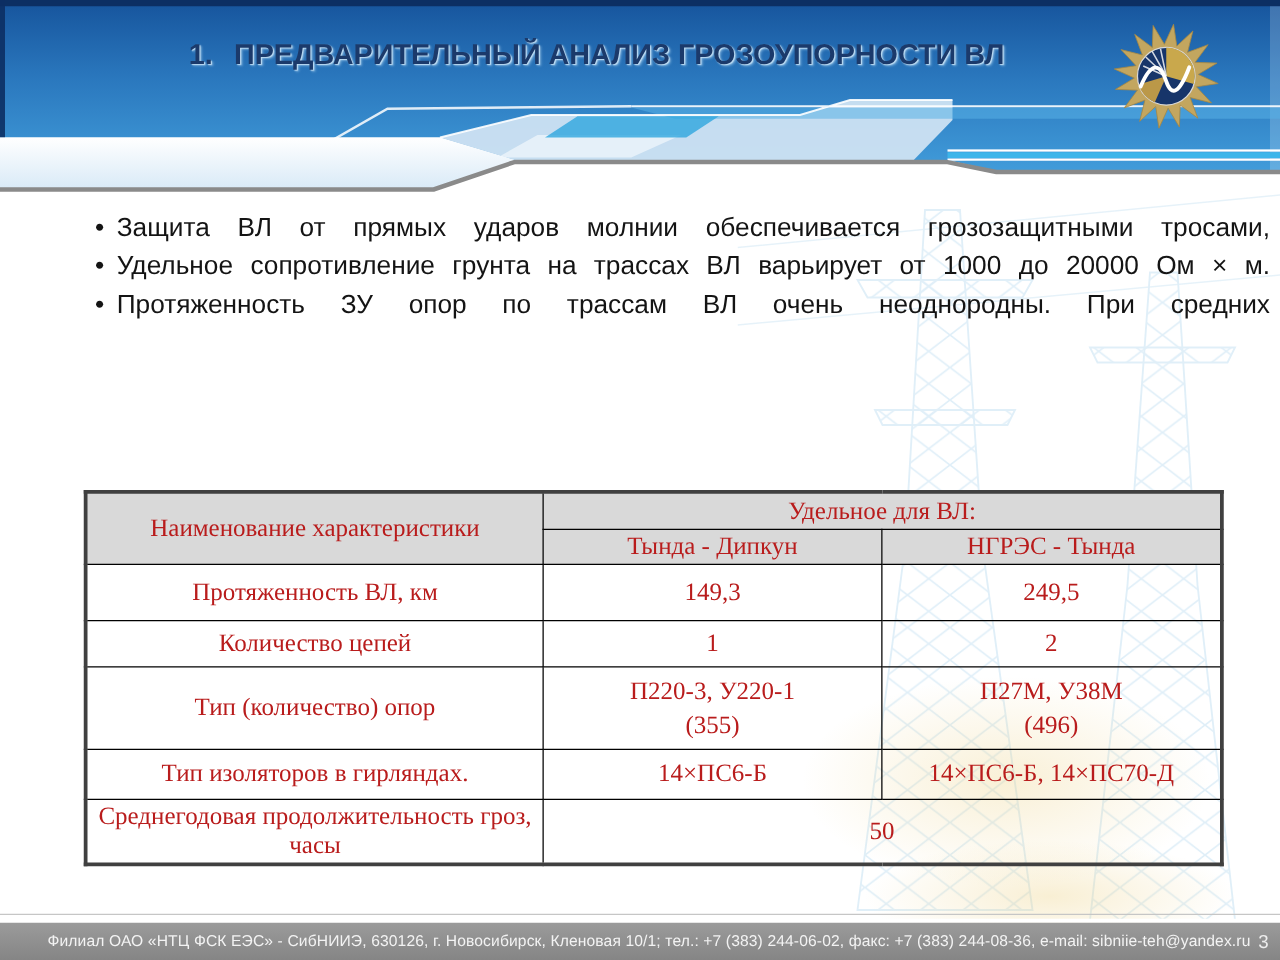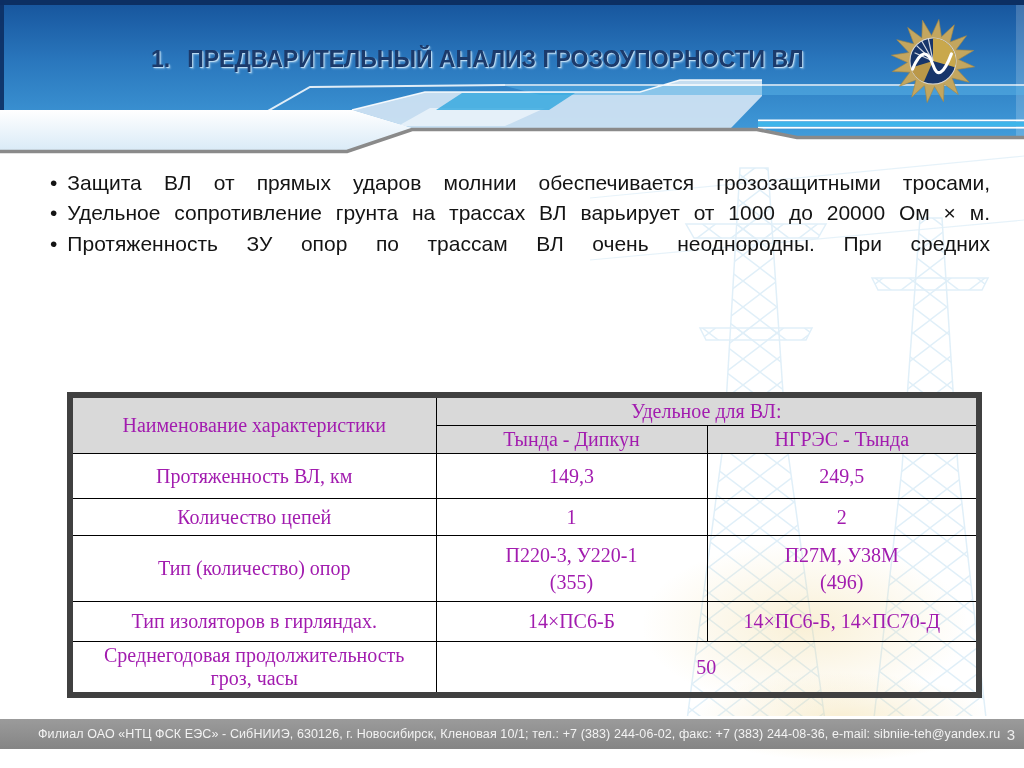--- a/index.html
+++ b/index.html
@@ -4,54 +4,54 @@
 <style>
   * { margin:0; padding:0; box-sizing:border-box; }
   html,body { width:1024px; height:768px; background:#ffffff; }
   .slide {
     position:relative; width:1024px; height:768px; overflow:hidden;
     background:#ffffff; font-family:"Liberation Sans", sans-serif;
   }
   
   .hdr-svg { position:absolute; left:0; top:0; z-index:1; }
   .slide-title {
-    position:absolute; left:151px; top:46px; z-index:3;
+    position:absolute; left:151px; top:30px; z-index:3;
     font-weight:bold; font-size:23px; color:#1b3a6b; white-space:nowrap;
     text-shadow:1px 1px 1px rgba(205,232,250,0.9), 2px 2px 2px rgba(175,215,245,0.45);
     text-align:right;
   }
   .title-num { margin-right:17px; }
   .logo-svg { position:absolute; left:890px; top:18px; z-index:2; }
   
   .towers-svg { position:absolute; left:590px; top:138px; z-index:0; opacity:0.55; }
   .blob { position:absolute; z-index:0; border-radius:50%; }
   .blob1 { left:640px; top:540px; width:330px; height:170px;
            background:radial-gradient(ellipse at center, rgba(235,205,120,0.30), rgba(235,205,120,0) 70%); }
   .blob2 { left:690px; top:672px; width:300px; height:90px;
            background:radial-gradient(ellipse at center, rgba(235,205,120,0.32), rgba(235,205,120,0) 70%); }
   
   .bullets { position:absolute; left:42px; top:168px; width:948px; z-index:3;
              color:#141414; font-size:21px; line-height:30.4px; }
-  .bl { width:100%; overflow:hidden; }
+  .bl { width:100%; overflow:hidden;margin-left:26px; }
   .bl.just { text-align:justify; text-align-last:justify; }
   .bl.first { padding-left:8px; }
   .marker { margin-right:10px; }
   
   .char-table { position:absolute; left:67px; top:392px; width:909px; z-index:3;
                 border-collapse:collapse; table-layout:fixed;
-                font-family:"Liberation Serif", serif; font-size:20px; color:#a21caf;
-                border:6px solid #404040; }
+                font-family:"Liberation Serif", serif; font-size:20px; color:#b91c1c;
+                border:3px solid #404040; }
   .char-table td { border:1px solid #000; vertical-align:middle; text-align:center; padding:2px 8px; }
   .td-head { background:#d9d9d9; }
   .td-name { text-align:left; padding-left:10px; }
   .pre { white-space:pre-line; line-height:1.35; }
   
   .footer-sep { position:absolute; left:0; top:731px; width:1024px; height:1px;
                 background:#c6c6c6; z-index:4; }
-  .footer { position:absolute; left:0; top:716px; width:1024px; height:33px; z-index:4;
+  .footer { position:absolute; left:0; top:735px; width:1024px; height:33px; z-index:4;
             background:linear-gradient(180deg,#9b9b9b,#858585);
             border-top:3px solid #ffffff; display:flex; align-items:center; }
   .footer-text { flex:1; padding-left:38px; font-size:12.5px; color:#f3f3f3;
                  white-space:nowrap; letter-spacing:0.1px; }
   .page-num { font-size:15px; color:#ededed; padding-right:9px; }
 </style>
 </head>
 <body>
 
 <div class="slide">

